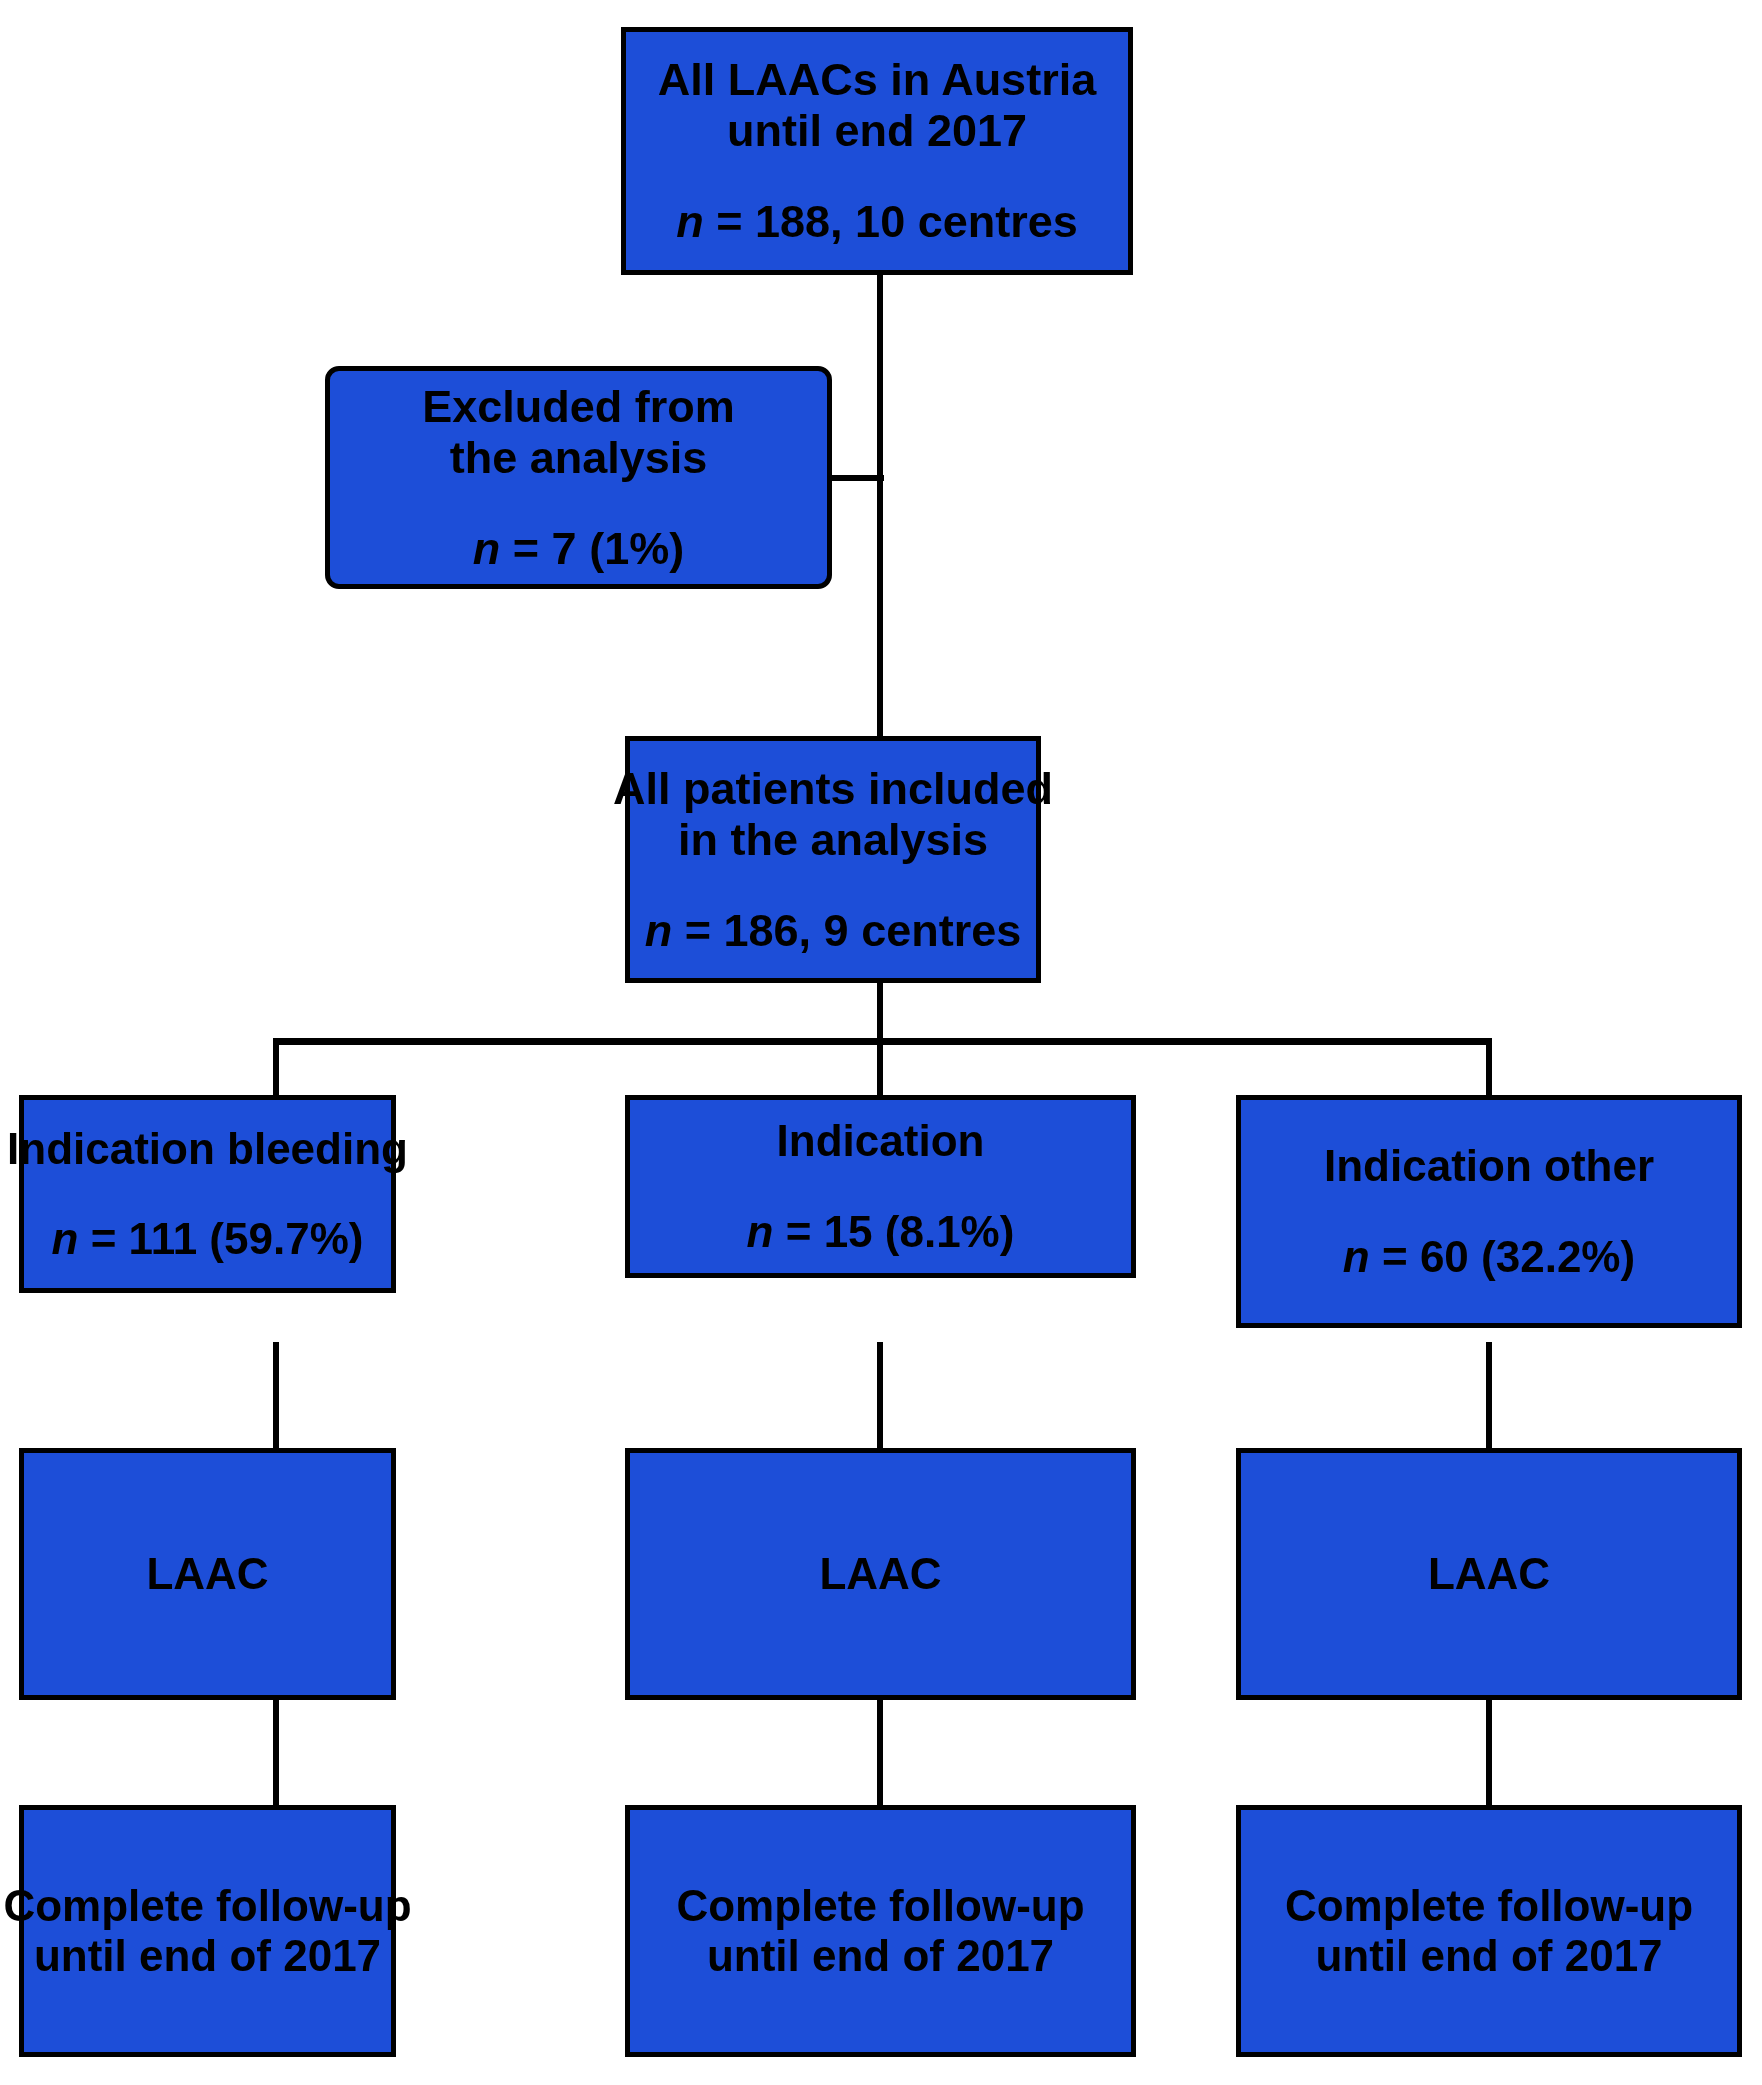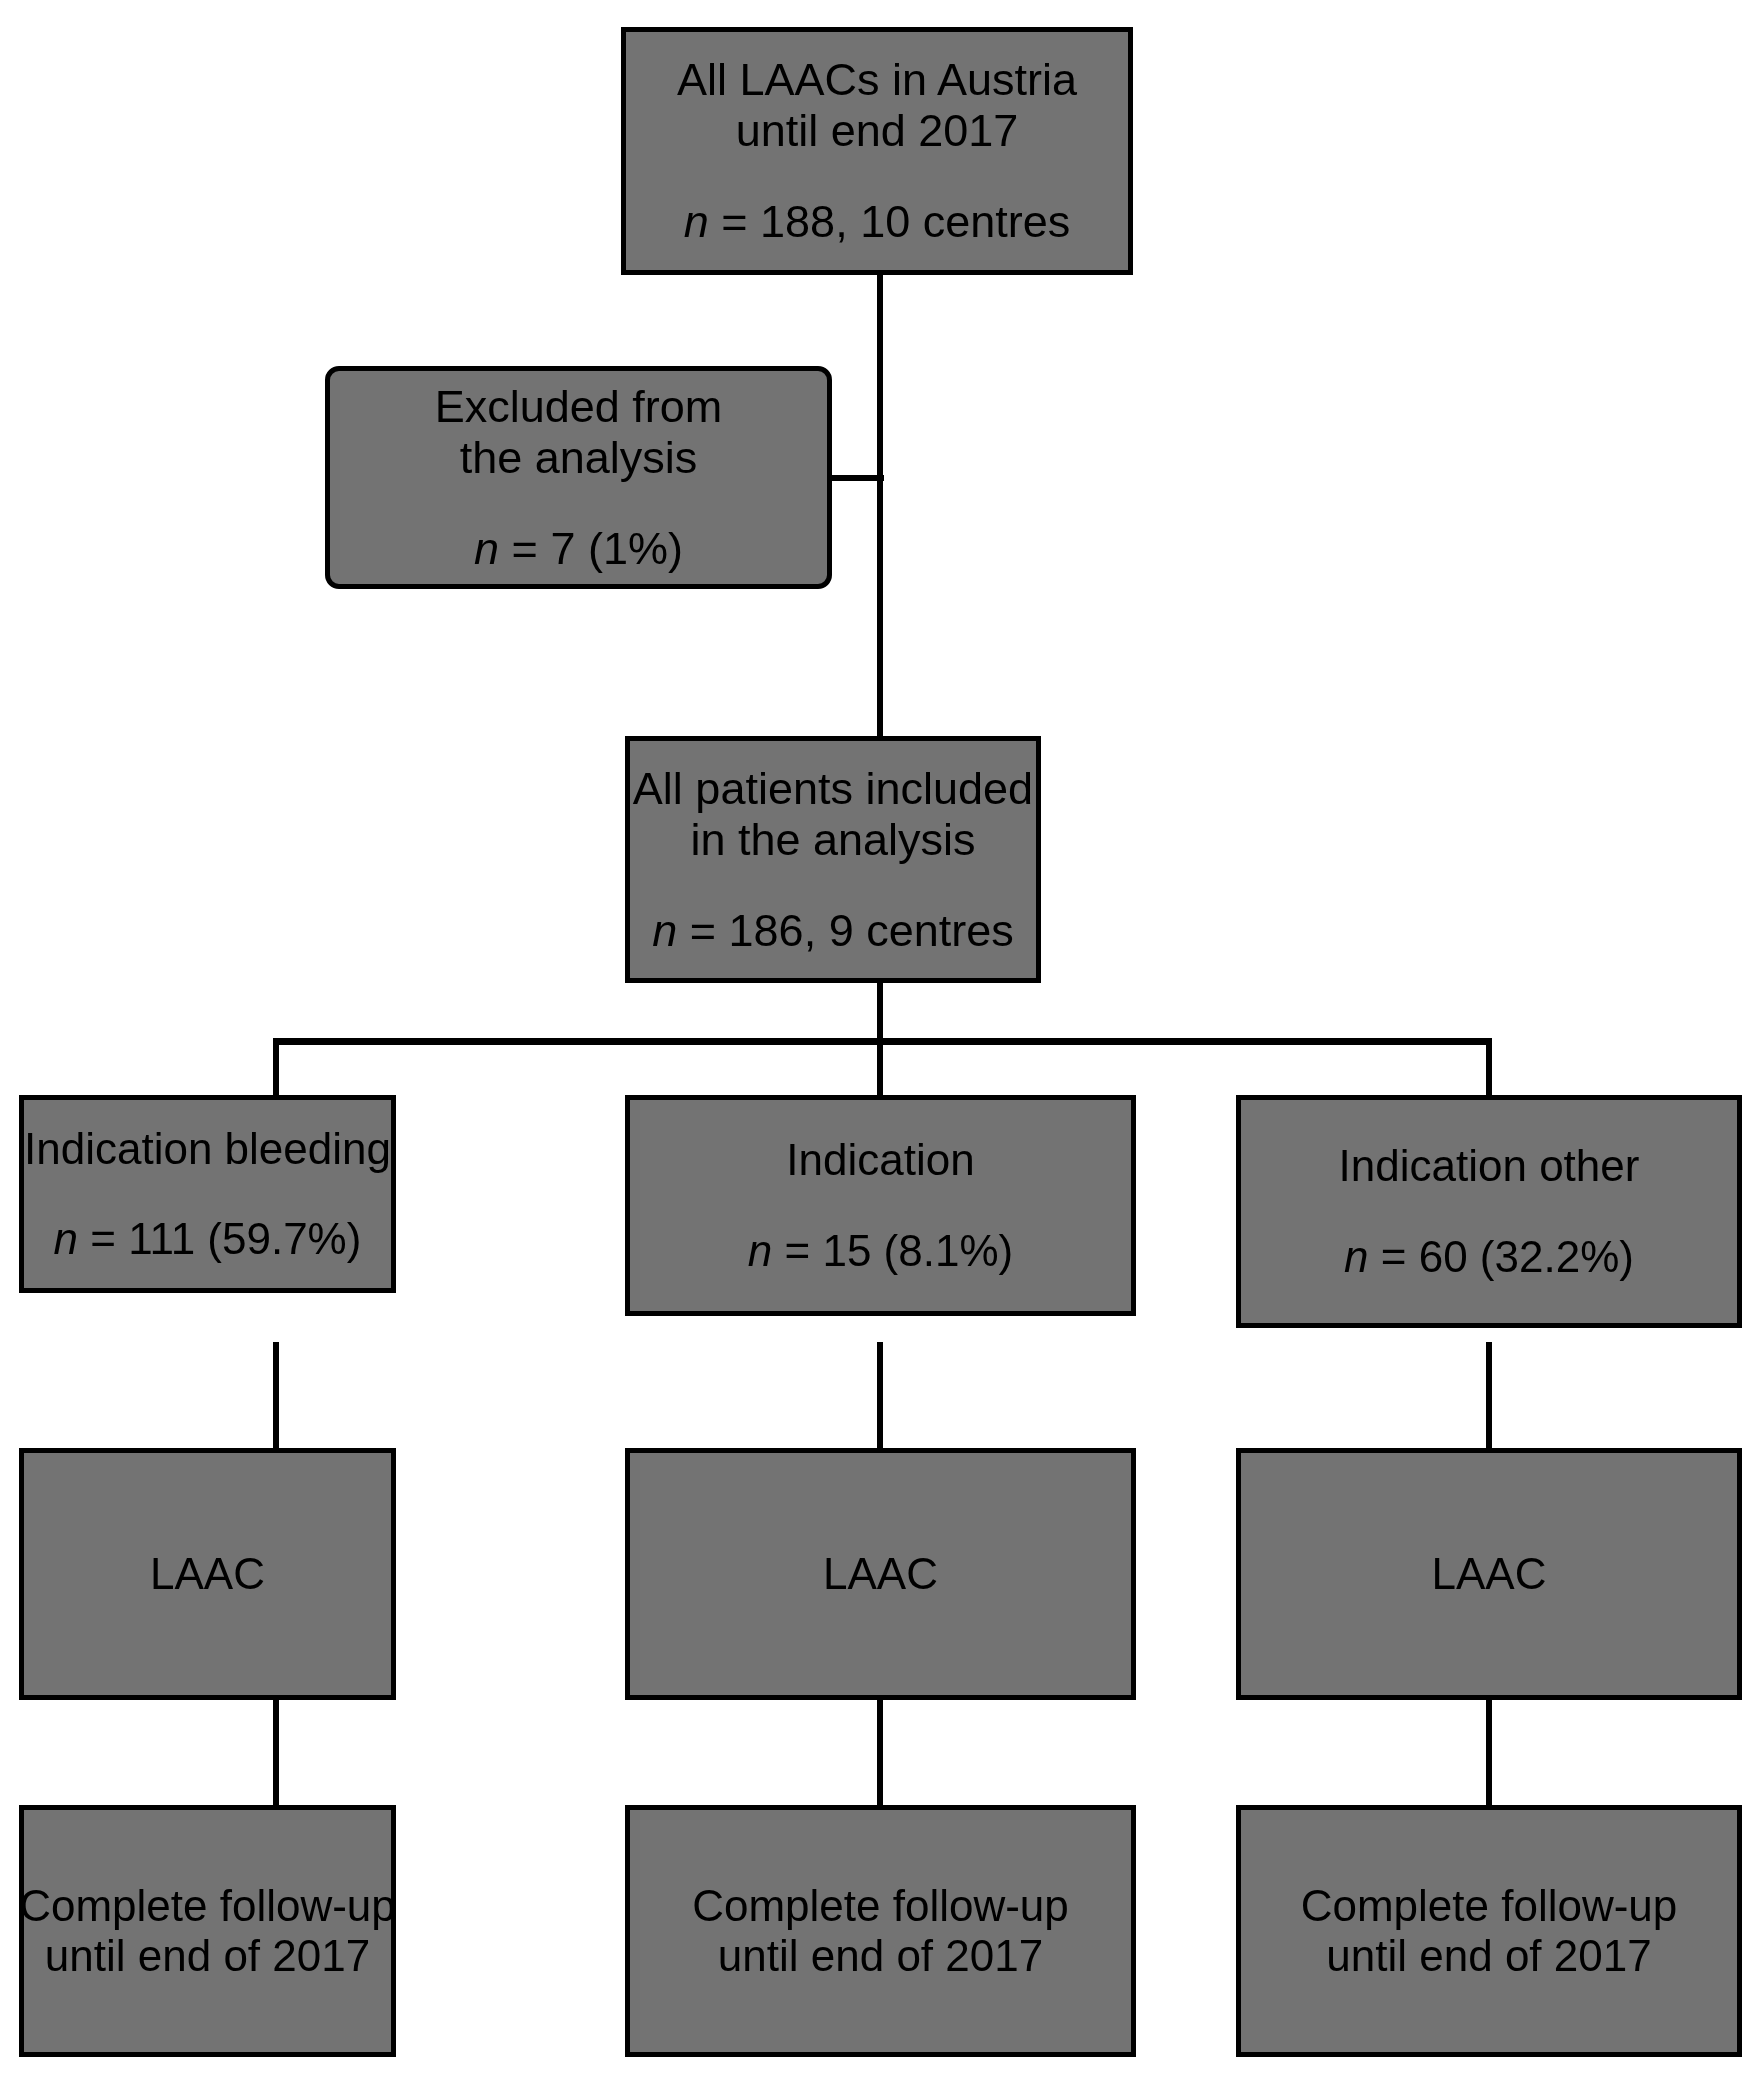--- a/index.html
+++ b/index.html
@@ -13,27 +13,28 @@
     height: 2085px;
     background: #ffffff;
     font-family: "Liberation Sans", sans-serif;
     color: #000000;
     overflow: hidden;
   }
   .node {
     position: absolute;
     box-sizing: border-box;
     border: 5.1px solid #000000;
-    background: #737373;
+    background: #1d4ed8;
     display: flex;
     flex-direction: column;
     align-items: center;
     justify-content: center;
     text-align: center;
     z-index: 2;
+    font-weight: bold;
   }
   .line {
     position: absolute;
     background: #000000;
     z-index: 1;
   }
   .ln {
     display: block;
     line-height: 1.14;
     white-space: nowrap;
@@ -84,21 +85,21 @@
     <span class="ln t-big">All patients included</span>
     <span class="ln t-big">in the analysis</span>
     <span class="ln t-big gap-before"><span class="it">n</span><span> = 186, 9 centres</span></span>
   </div>
 
   <div class="node" style="left:19px; top:1095px; width:377px; height:198px;">
     <span class="ln t-mid">Indication bleeding</span>
     <span class="ln t-mid gap-before"><span class="it">n</span><span> = 111 (59.7%)</span></span>
   </div>
 
-  <div class="node" style="left:625px; top:1095px; width:511px; height:221px;">
+  <div class="node" style="left:625px; top:1095px; width:511px; height:183px;">
     <span class="ln t-mid">Indication</span>
     <span class="ln t-mid gap-before"><span class="it">n</span><span> = 15 (8.1%)</span></span>
   </div>
 
   <div class="node" style="left:1236px; top:1095px; width:506px; height:233px;">
     <span class="ln t-mid">Indication other</span>
     <span class="ln t-mid gap-before"><span class="it">n</span><span> = 60 (32.2%)</span></span>
   </div>
 
   <div class="node" style="left:19px; top:1448px; width:377px; height:252px;">

